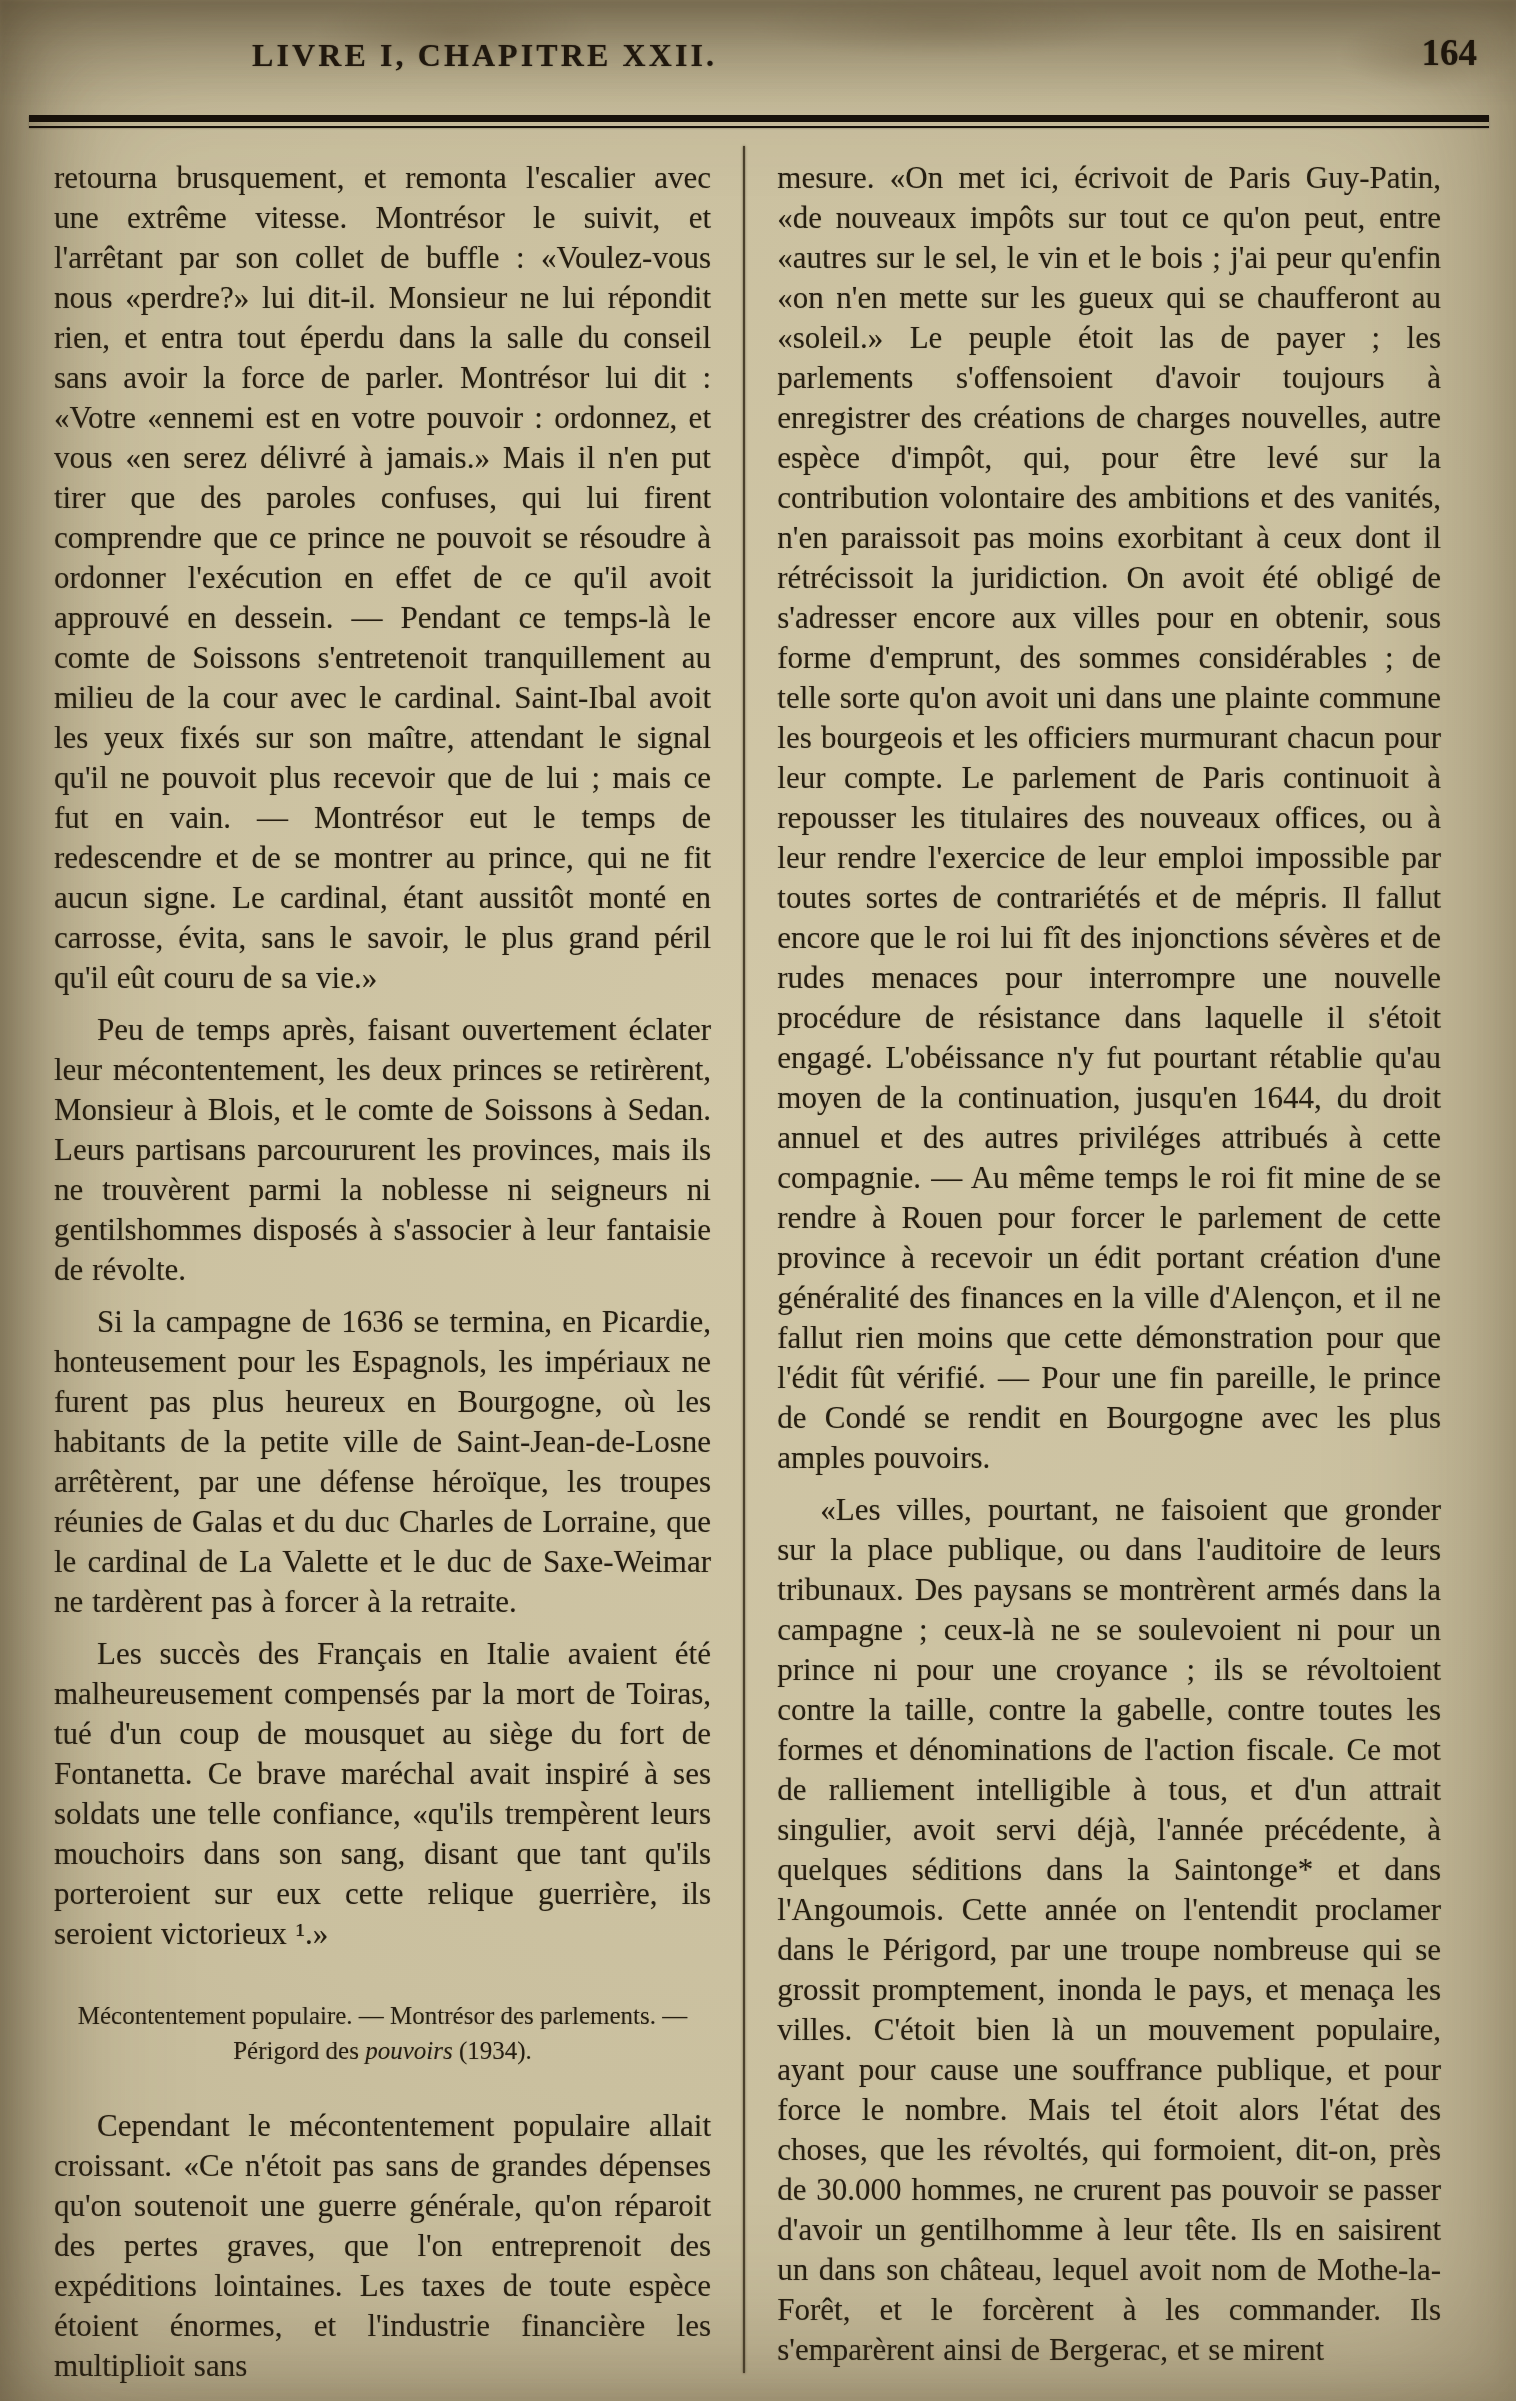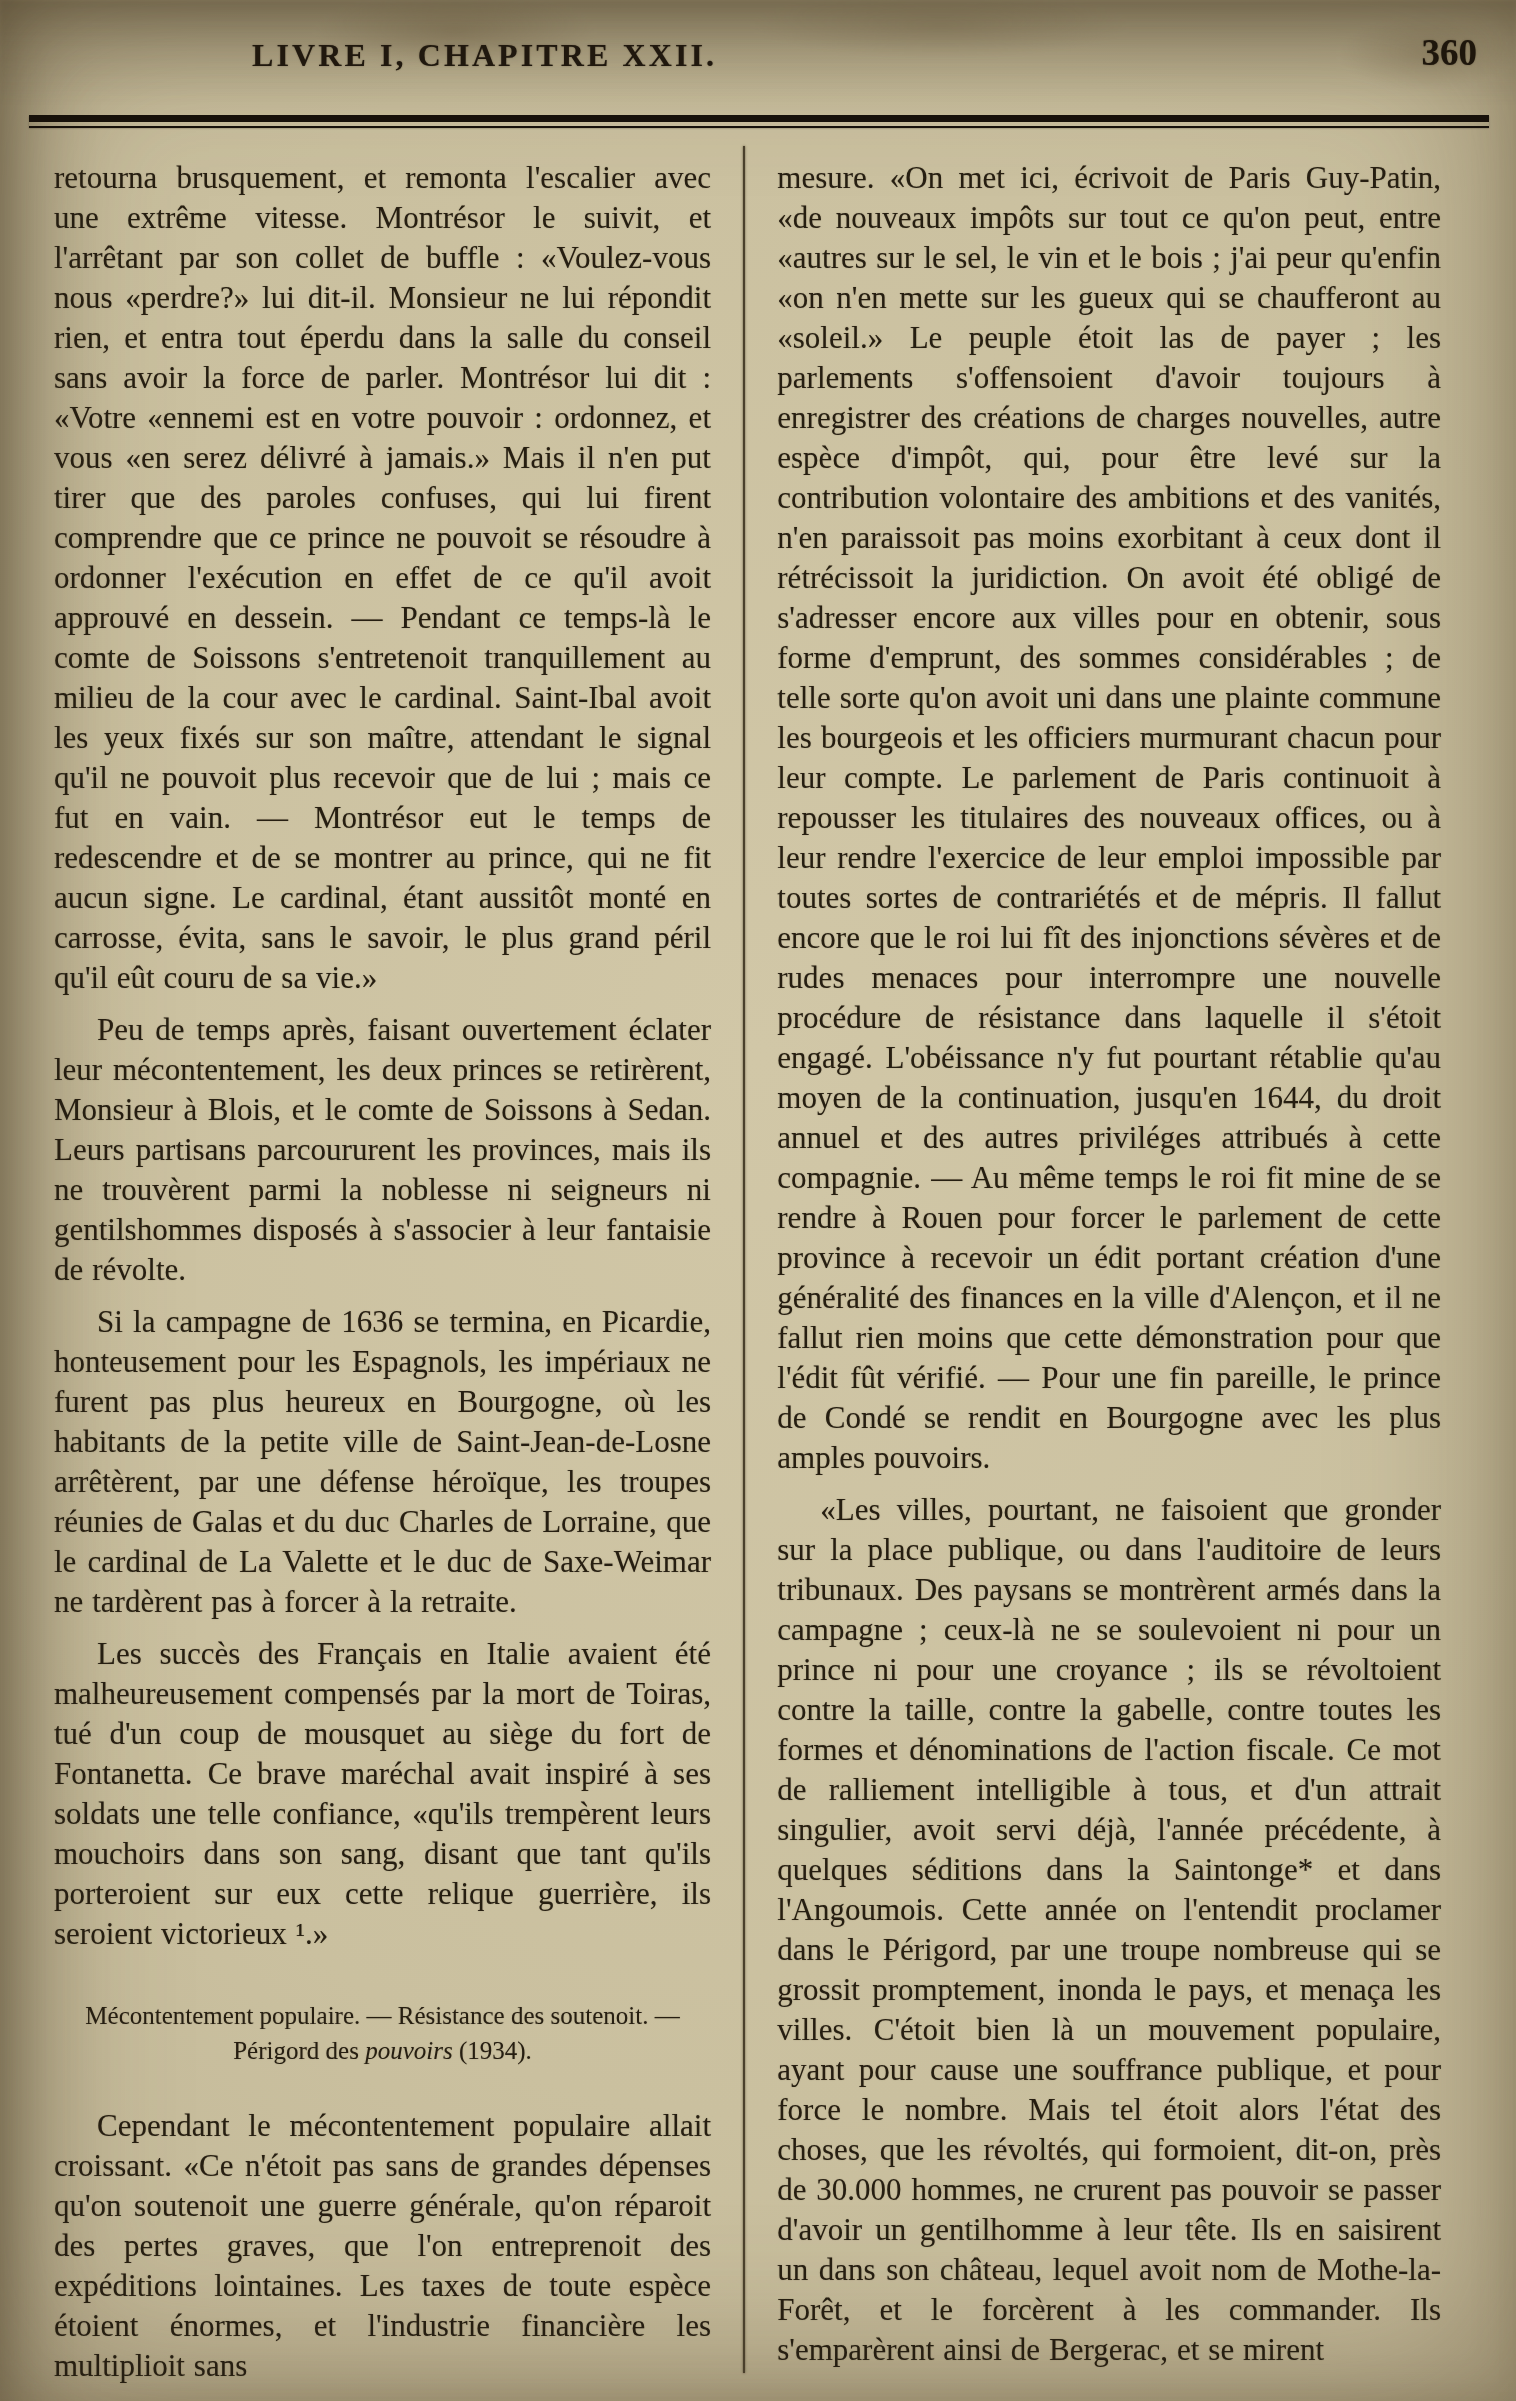--- a/index.html
+++ b/index.html
@@ -101,35 +101,35 @@
 </style>
 </head>
 <body>
 
 <div class="page">
 
   <div class="bleed"></div>
 
   <header>
     <span class="running-title">LIVRE I, CHAPITRE XXII.</span>
-    <span class="page-number">360</span>
+    <span class="page-number">164</span>
   </header>
 
   <div class="head-rule"></div>
 
   <div class="columns">
 
     <div class="col left">
       <p class="para cont">retourna brusquement, et remonta l'escalier avec une extrême vitesse. Montrésor le suivit, et l'arrêtant par son collet de buffle : «Voulez-vous nous «perdre?» lui dit-il. Monsieur ne lui répondit rien, et entra tout éperdu dans la salle du conseil sans avoir la force de parler. Montrésor lui dit : «Votre «ennemi est en votre pouvoir : ordonnez, et vous «en serez délivré à jamais.» Mais il n'en put tirer que des paroles confuses, qui lui firent comprendre que ce prince ne pouvoit se résoudre à ordonner l'exécution en effet de ce qu'il avoit approuvé en dessein. — Pendant ce temps-là le comte de Soissons s'entretenoit tranquillement au milieu de la cour avec le cardinal. Saint-Ibal avoit les yeux fixés sur son maître, attendant le signal qu'il ne pouvoit plus recevoir que de lui ; mais ce fut en vain. — Montrésor eut le temps de redescendre et de se montrer au prince, qui ne fit aucun signe. Le cardinal, étant aussitôt monté en carrosse, évita, sans le savoir, le plus grand péril qu'il eût couru de sa vie.»</p>
       <p class="para">Peu de temps après, faisant ouvertement éclater leur mécontentement, les deux princes se retirèrent, Monsieur à Blois, et le comte de Soissons à Sedan. Leurs partisans parcoururent les provinces, mais ils ne trouvèrent parmi la noblesse ni seigneurs ni gentilshommes disposés à s'associer à leur fantaisie de révolte.</p>
       <p class="para">Si la campagne de 1636 se termina, en Picardie, honteusement pour les Espagnols, les impériaux ne furent pas plus heureux en Bourgogne, où les habitants de la petite ville de Saint-Jean-de-Losne arrêtèrent, par une défense héroïque, les troupes réunies de Galas et du duc Charles de Lorraine, que le cardinal de La Valette et le duc de Saxe-Weimar ne tardèrent pas à forcer à la retraite.</p>
       <p class="para">Les succès des Français en Italie avaient été malheureusement compensés par la mort de Toiras, tué d'un coup de mousquet au siège du fort de Fontanetta. Ce brave maréchal avait inspiré à ses soldats une telle confiance, «qu'ils trempèrent leurs mouchoirs dans son sang, disant que tant qu'ils porteroient sur eux cette relique guerrière, ils seroient victorieux ¹.»</p>
 
       <div class="section-heading">
-        <span class="sh-line">Mécontentement populaire. — Résistance des soutenoit. —</span>
+        <span class="sh-line">Mécontentement populaire. — Montrésor des parlements. —</span>
         <span class="sh-line"><span>Périgord des </span><span class="italic">pouvoirs</span><span> (1934).</span></span>
       </div>
 
       <p class="para">Cependant le mécontentement populaire allait croissant. «Ce n'étoit pas sans de grandes dépenses qu'on soutenoit une guerre générale, qu'on réparoit des pertes graves, que l'on entreprenoit des expéditions lointaines. Les taxes de toute espèce étoient énormes, et l'industrie financière les multiplioit sans</p>
 
       <p class="footnote"><span class="fn-marker">¹</span><span class="fn-author">Michel Baudier</span><span>, </span><span class="italic">Hist. du maréchal de Toiras</span><span>.</span></p>
     </div>
 
     <div class="col-rule"></div>
 

